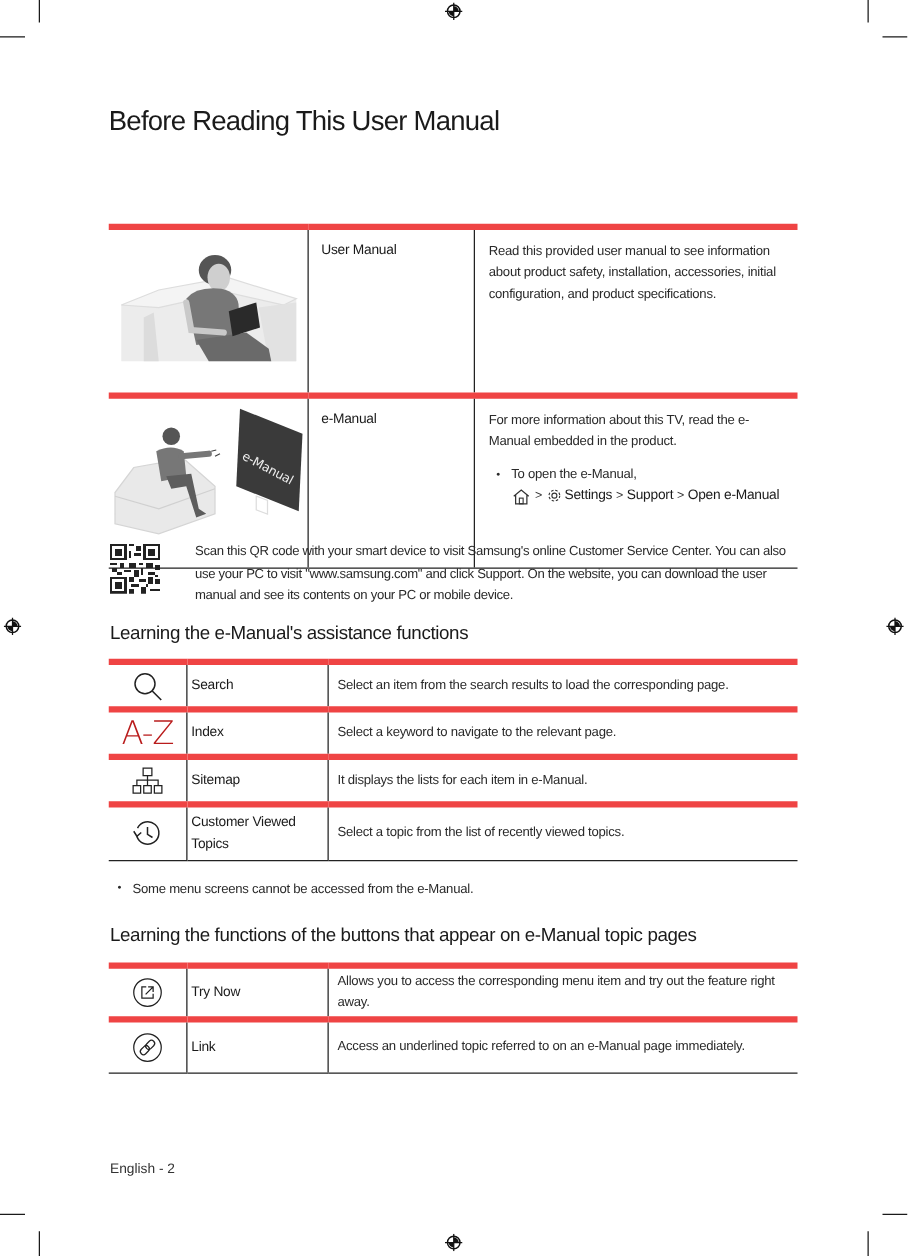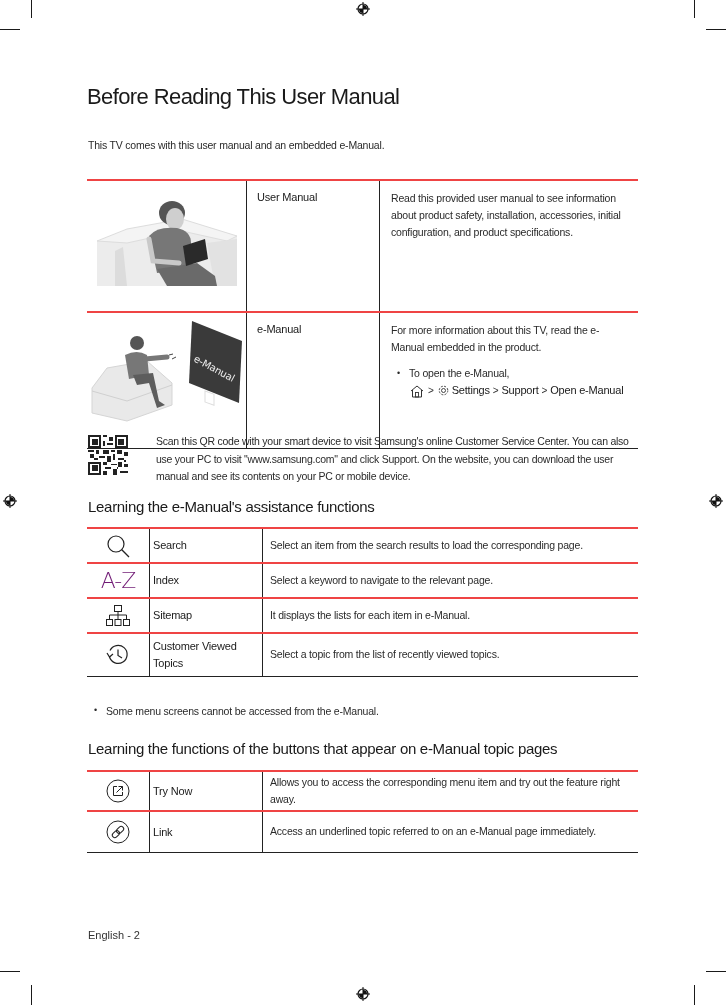--- a/index.html
+++ b/index.html
@@ -10,21 +10,21 @@
   .crop { position: absolute; background: #1a1a1a; }
   .reg { position: absolute; width: 14px; height: 14px; }
   .page-title {
     position: absolute; left: 87px; top: 84px; margin: 0;
     font-size: 22px; font-weight: normal; letter-spacing: -0.6px; color: #1a1a1a;
   }
   .intro { position: absolute; left: 88px; top: 137px; font-size: 10.5px; line-height: 17px; color: #2a2a2a; letter-spacing: -0.2px; }
   .intro p { margin: 0; }
 
   table.t { position: absolute; left: 87px; border-collapse: collapse; font-size: 10.5px; color: #2a2a2a; letter-spacing: -0.2px; }
-  table.t td { border-top: 2px solid #ef4444; border-bottom: 1px solid #222; vertical-align: top; padding: 0; }
+  table.t td { border-top: 5px solid #ef4444; border-bottom: 1px solid #222; vertical-align: top; padding: 0; }
   table.t td + td { border-left: 1px solid #222; }
 
   #table-manuals { top: 179px; width: 551px; }
   #table-manuals td.img { width: 159px; }
   #table-manuals td.lbl { width: 112px; padding: 10px 10px; font-size: 11px; color: #1a1a1a; }
   #table-manuals td.desc { padding: 9px 11px; line-height: 17px; }
   #table-manuals tr.r1 td { height: 110px; }
   #table-manuals tr.r2 td { height: 115px; }
   .bullet { display: flex; margin-top: 9px; padding-left: 6px; }
   .bullet .dot { width: 12px; flex: none; font-size: 9px; line-height: 17px; }
@@ -81,21 +81,20 @@
   </svg>
 <svg class="reg" style="left:709px;top:494px;" viewBox="0 0 14 14">
     <circle cx="7" cy="7" r="5" fill="none" stroke="#111" stroke-width="1.2"></circle>
     <path d="M7 0v14M0 7h14" stroke="#111" stroke-width="1"></path>
     <path d="M7 3a4 4 0 0 1 4 4H7zM7 11a4 4 0 0 1-4-4h4z" fill="#111"></path>
   </svg>
 
 <h1 class="page-title">Before Reading This User Manual</h1>
 
 <div class="intro">
-  <p>This TV comes with this user manual and an embedded e-Manual.</p>
 </div>
 
 <table class="t" id="table-manuals">
   <tbody>
       <tr class="r1">
     <td class="img">
       <svg width="159" height="110" viewBox="0 0 159 110">
         <path d="M10 105 L10 60 L100 40 L150 55 L150 105 Z" fill="#ececec"></path>
         <path d="M10 60 L40 48 L95 38 L150 55 L140 60 L95 50 L40 62 Z" fill="#f4f4f4" stroke="#ddd"></path>
         <path d="M28 105 L28 70 L36 66 L40 105 Z" fill="#dcdcdc"></path>
@@ -202,21 +201,21 @@
       <svg width="26" height="26" viewBox="0 0 26 26" style="margin:auto">
             <circle cx="11" cy="11" r="8" fill="none" stroke="#222" stroke-width="1.2"></circle>
             <path d="M16.8 16.8 L24 24" stroke="#222" stroke-width="1.3"></path>
           </svg>
     </td>
     <td class="nm">Search</td>
     <td class="ds">Select an item from the search results to load the corresponding page.</td>
   </tr>
   <tr>
     <td class="ic">
-      <span style="font-size:22px;font-family:'DejaVu Sans',sans-serif;font-weight:200;color:#701a75;letter-spacing:-1px;text-align:right;">A-Z</span>
+      <span style="font-size:26px;font-family:'DejaVu Sans',sans-serif;font-weight:200;color:#b91c1c;letter-spacing:-1px;text-align:right;">A-Z</span>
     </td>
     <td class="nm">Index</td>
     <td class="ds">Select a keyword to navigate to the relevant page.</td>
   </tr>
   <tr>
     <td class="ic">
       <svg width="26" height="24" viewBox="0 0 26 24" style="margin:auto">
             <g fill="none" stroke="#222" stroke-width="1">
               <rect x="9.5" y="1.5" width="7" height="6"></rect>
               <path d="M13 7.5V11M4.5 15V11H21.5V15M13 11V15"></path>

